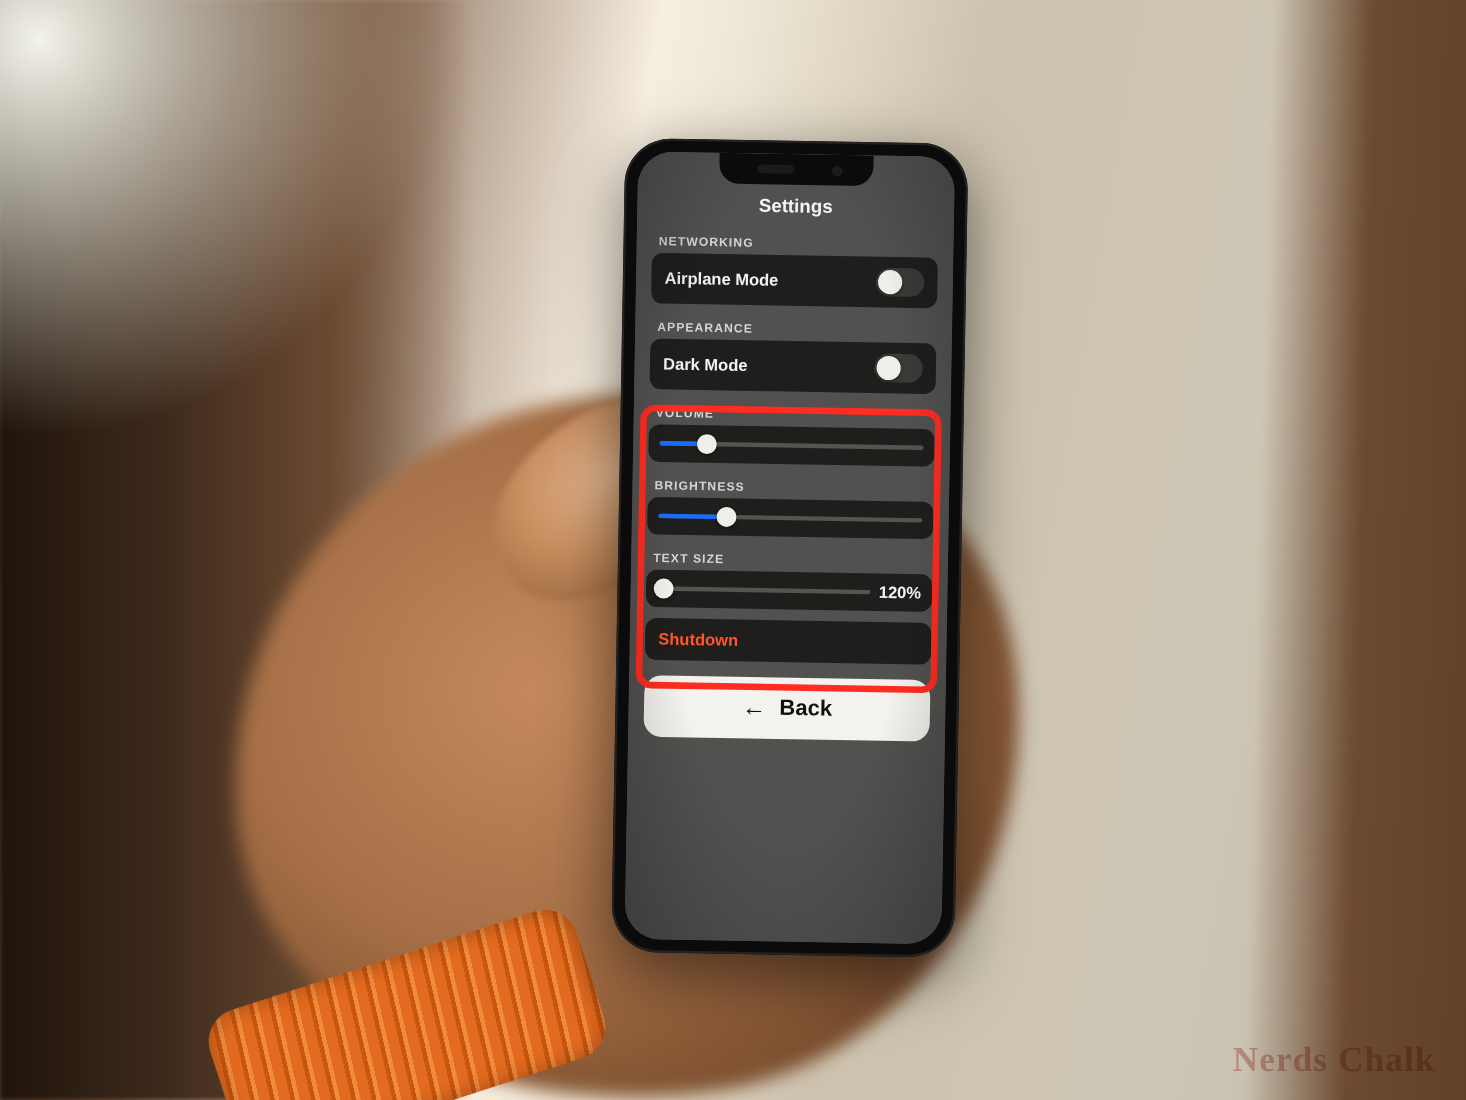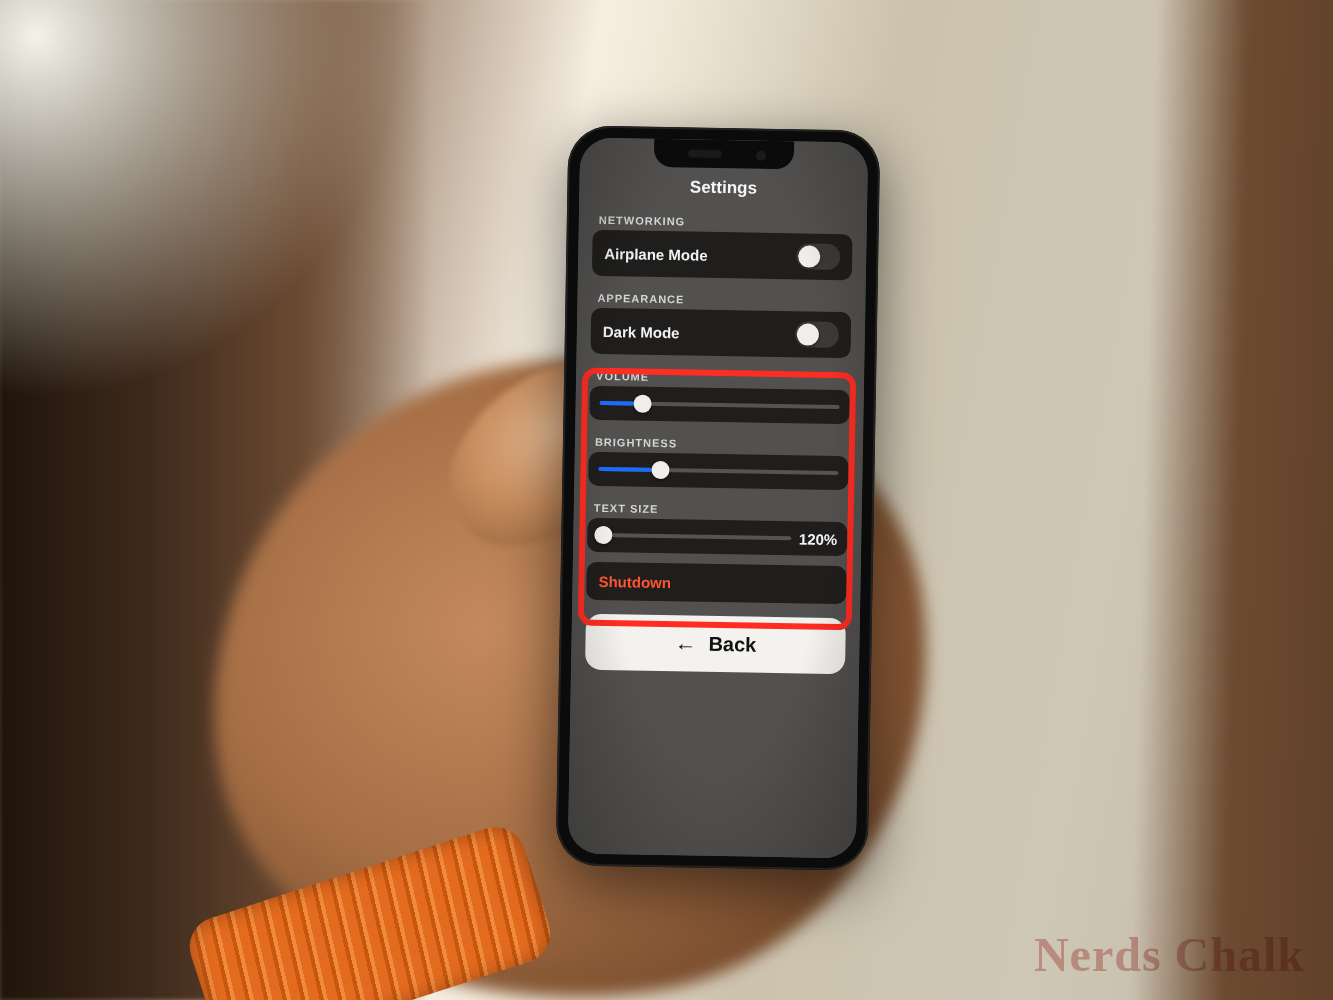--- a/index.html
+++ b/index.html
@@ -177,21 +177,21 @@
 
   .highlight-box{
     position:absolute;
     border:6px solid #ff2c22;
     border-radius:14px;
     pointer-events:none;
   }
 
   .watermark{
     position:absolute; right:28px; bottom:18px;
-    font-size:48px; font-weight:800;
+    font-size:32px; font-weight:800;
     color:rgba(179,40,28,0.35);
     letter-spacing:1px;
     font-family:Georgia,"Times New Roman",serif;
     mix-blend-mode:multiply;
   }
 </style>
 </head>
 <body>
 
 <div class="curtain-left"></div>

